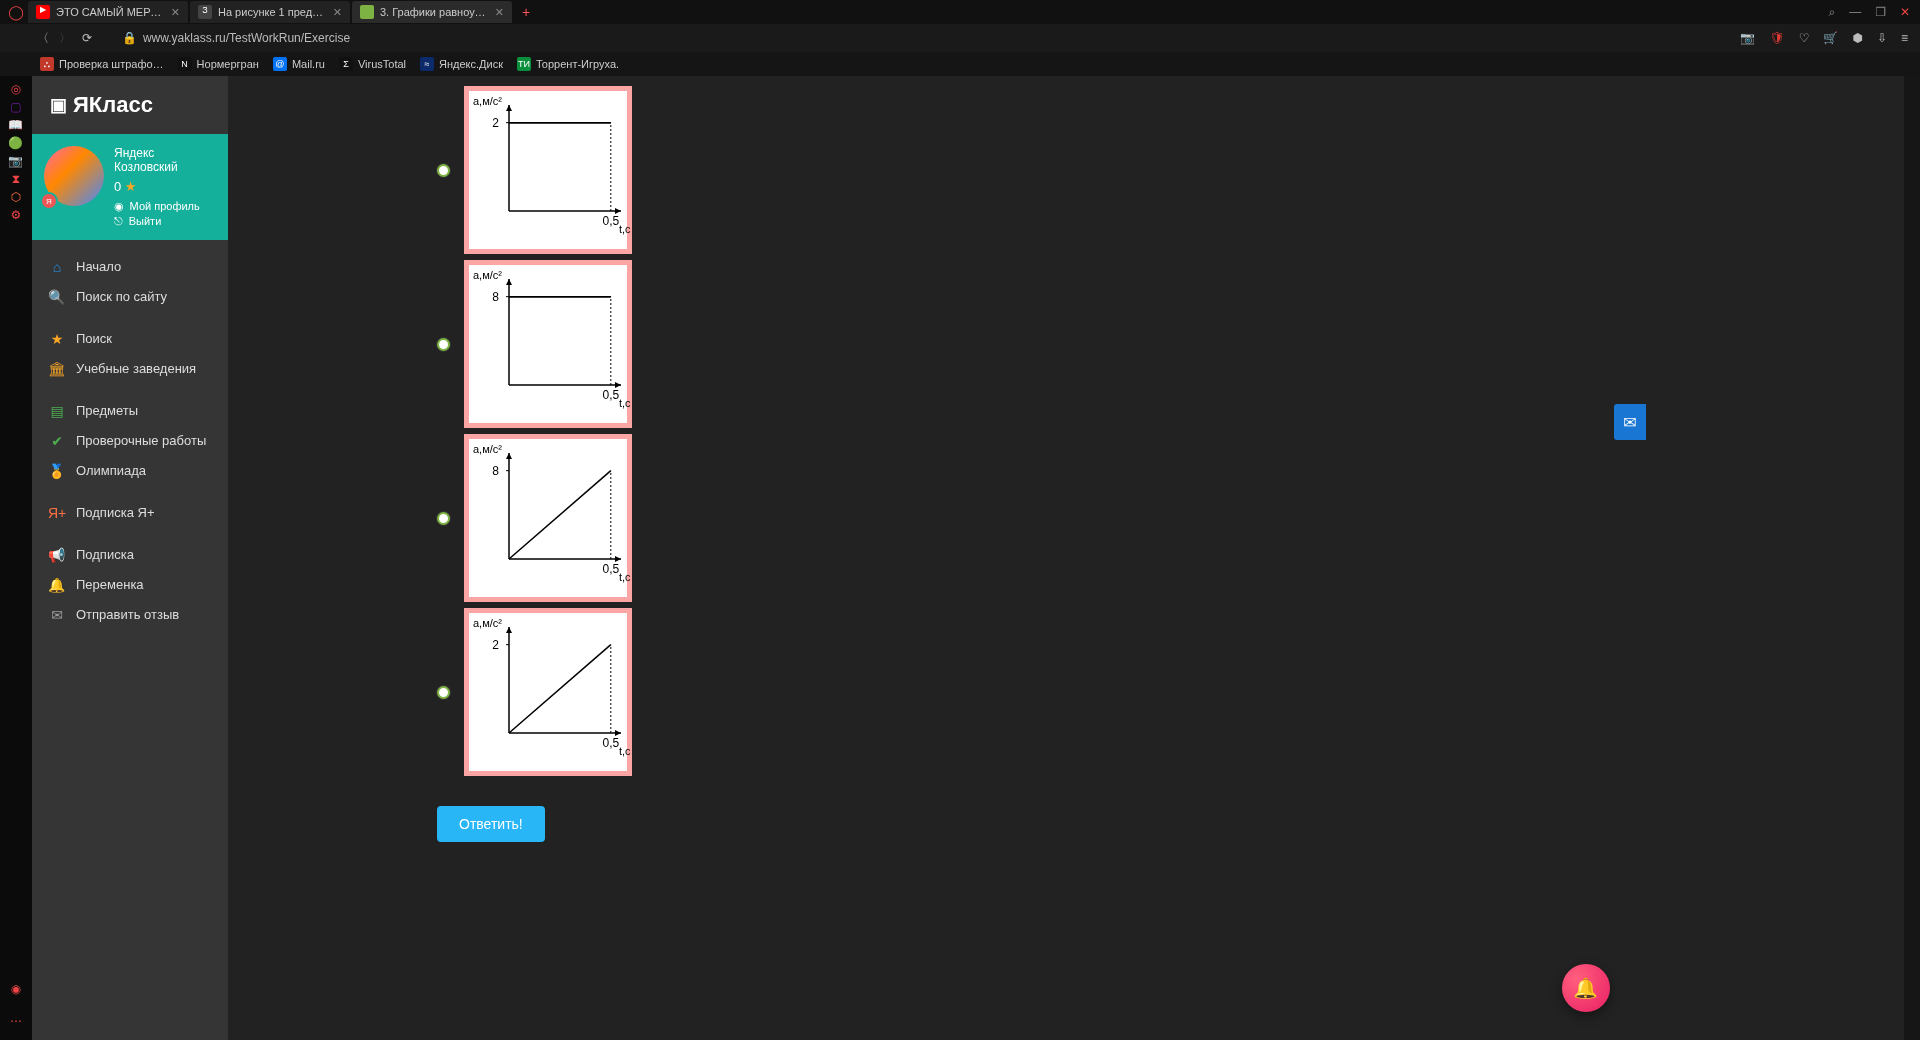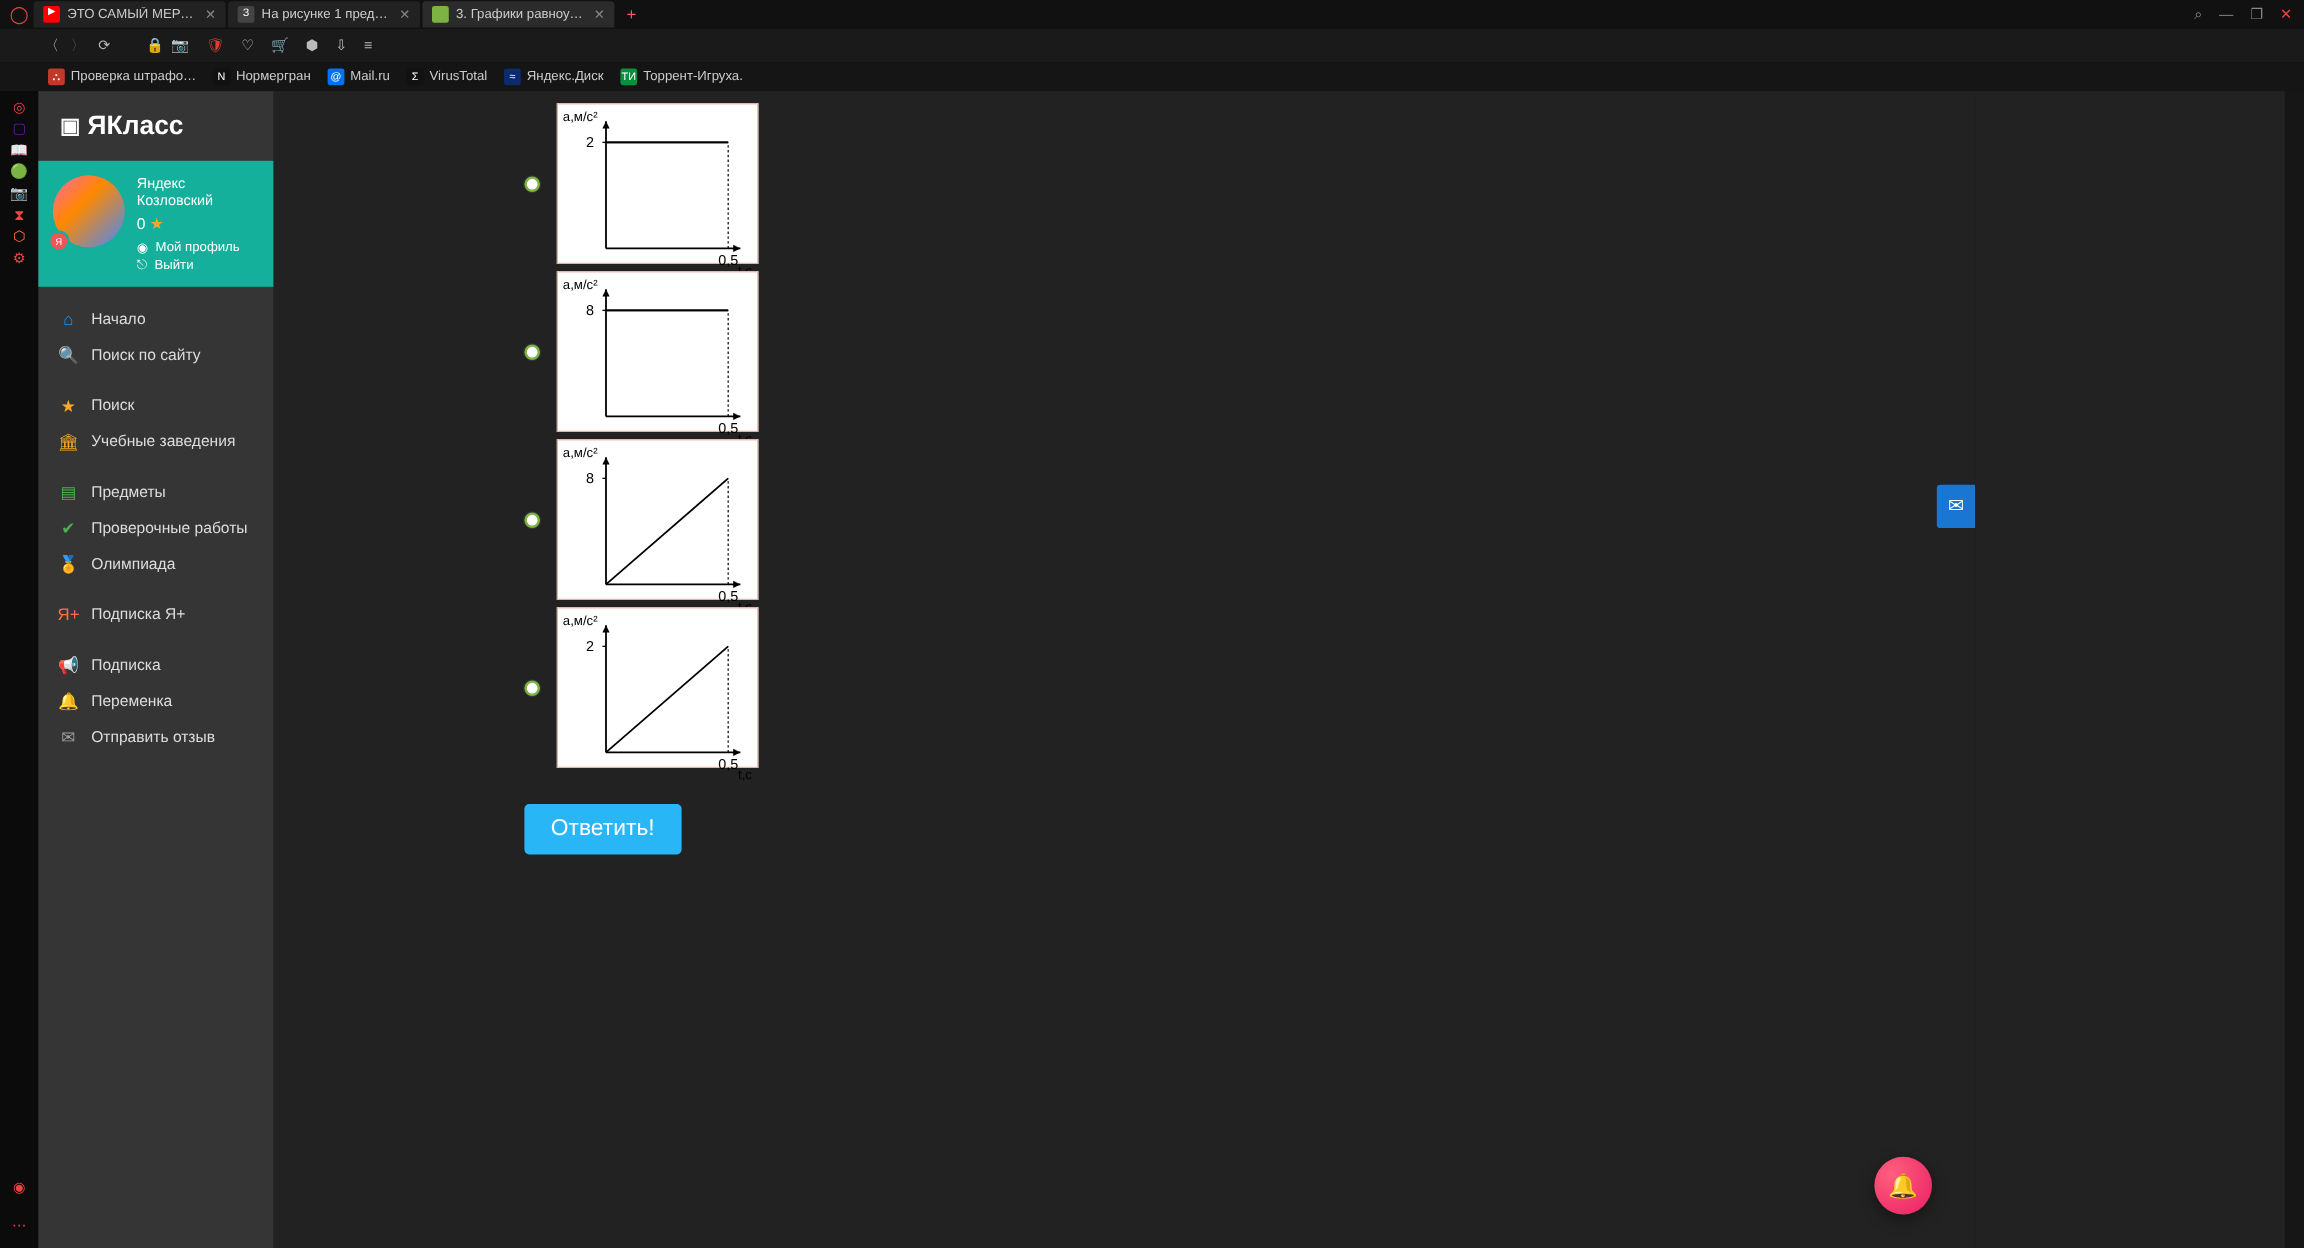--- a/index.html
+++ b/index.html
@@ -49,22 +49,22 @@
   .nav-item .ni-icon { width:18px; text-align:center; font-size:14px;}
   .nav-sep { height:12px;}
   .col-yellow{color:#f9a825;} .col-blue{color:#2196f3;} .col-green{color:#4caf50;} .col-orange{color:#ff7043;} .col-grey{color:#9e9e9e;}
   
   .main { flex:1; background:#222; overflow:auto; position:relative;}
   .content { margin:0 auto; width:1000px; padding:10px 0 30px 0;}
   .question { color:#fff; font-size:14px; padding:0 0 16px 0;}
   .options { display:flex; flex-direction:column; gap:6px;}
   .option { display:flex; align-items:center; gap:14px;}
   .radio { width:13px; height:13px; border-radius:50%; border:2px solid #7cb342; background:#fff; cursor:pointer; box-shadow:0 0 0 1px #333;}
-  .graph { width:168px; height:134px; background:#fff; border:1px solid #fca5a5;}
-  .answer-btn { margin-top:30px; background:#29b6f6; color:#fff; border:none; border-radius:4px; padding:10px 22px; font-size:19px; cursor:pointer;}
+  .graph { width:168px; height:168px; background:#fff; border:5px solid #fca5a5;}
+  .answer-btn { margin-top:30px; background:#29b6f6; color:#fff; border:none; border-radius:4px; padding:10px 22px; font-size:14px; cursor:pointer;}
   .mail-widget { position:absolute; right:0; top:328px; width:32px; height:36px; background:#1976d2; display:flex; align-items:center; justify-content:center; color:#fff; font-size:16px; border-radius:3px 0 0 3px; cursor:pointer;}
   .bell-fab { position:absolute; right:36px; bottom:28px; width:48px; height:48px; border-radius:50%; background:radial-gradient(circle at 30% 30%,#ff5f7e,#e91e63); display:flex; align-items:center; justify-content:center; color:#fff; font-size:20px; box-shadow:0 4px 12px rgba(0,0,0,.4); cursor:pointer;}
   .right-content-gap { width:258px; background:#222;}
   .scrollbar-vis { width:16px; background:#161616;}
   svg text { font-family:Arial; }
 </style>
 </head>
 <body>
 
 <div class="tabbar">
@@ -95,20 +95,21 @@
   </div>
 </div>
 
 <div class="addrbar">
   <div style="width:32px"></div>
   <div class="nav-btn">〈</div>
   <div class="nav-btn" style="color:#555">〉</div>
   <div class="nav-btn">⟳</div>
   <div style="width:18px"></div>
   <span class="lock">🔒</span>
+  <span class="url">www.yaklass.ru/TestWorkRun/Exercise</span>
   <div class="right-icons" id="addr-icons-host">
       <span>📷</span>
       <span style="color: rgb(229, 57, 53);">🛡</span>
       <span>♡</span>
       <span style="color: rgb(66, 165, 245);">🛒</span>
       <span>⬢</span>
       <span>⇩</span>
       <span>≡</span>
     </div>
 </div>

